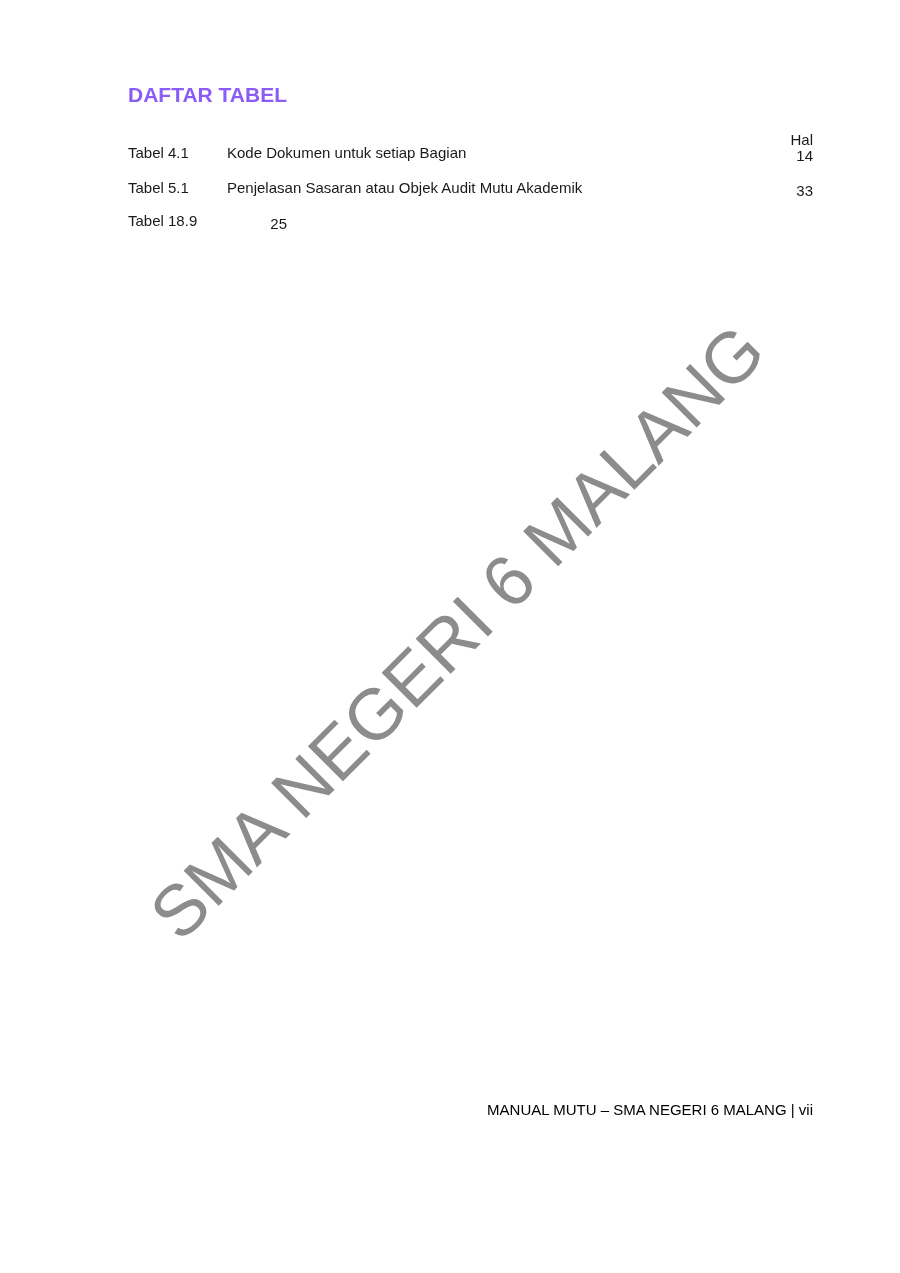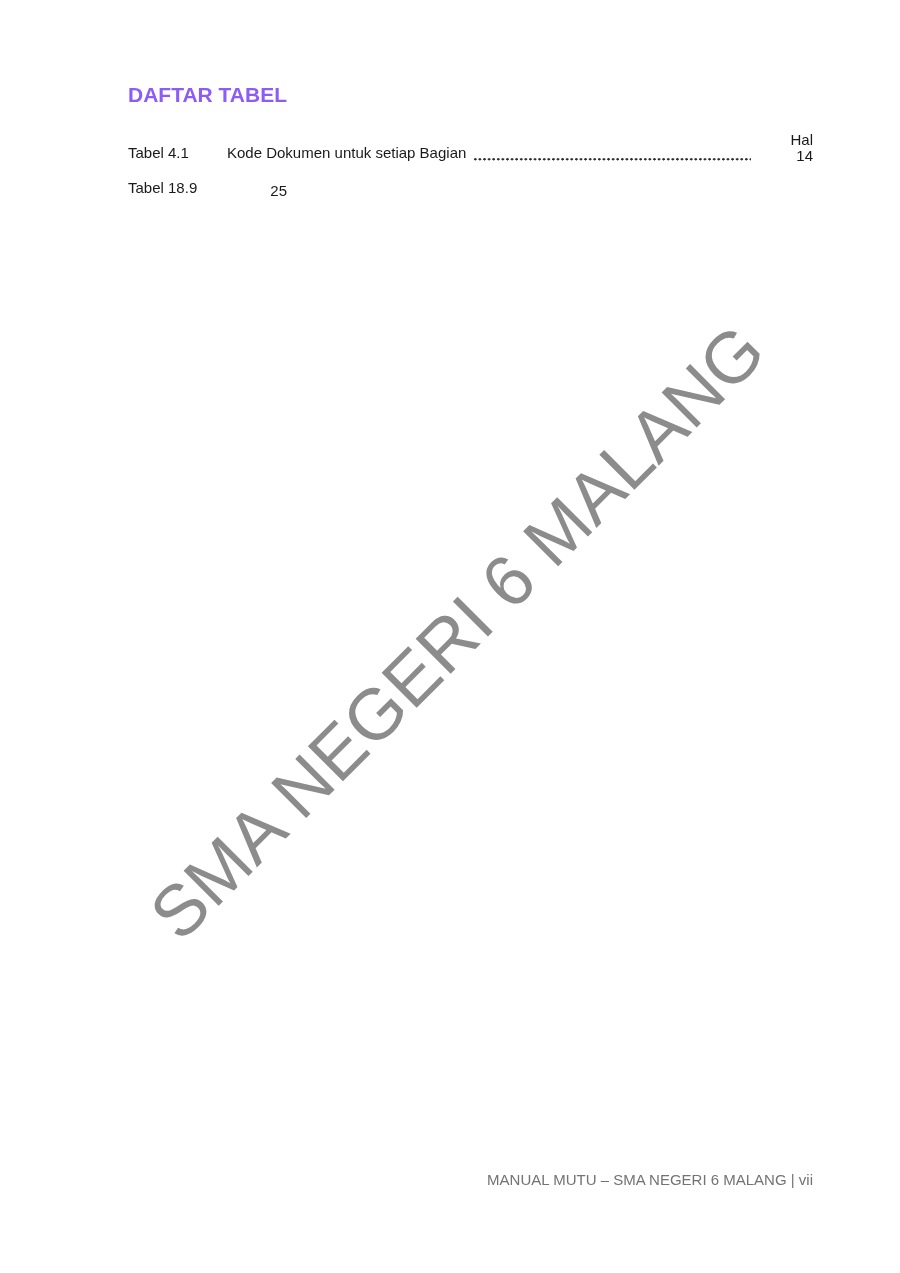--- a/index.html
+++ b/index.html
@@ -53,20 +53,21 @@
     line-height: 22px;
     align-self: flex-start;
   }
   .row-desc {
     flex: 1;
     min-width: 0;
   }
   .desc-line {
     display: flex;
     line-height: 22px;
+    flex-direction: column;
   }
   .leader {
     flex: 1;
     margin-left: 7px;
     margin-right: 2px;
     background-image: radial-gradient(circle at 2.3px 17.3px, #2e2e2e 1.05px, rgba(0,0,0,0) 1.4px);
     background-size: 4.6px 22px;
     background-repeat: repeat-x;
   }
   .row-page {
@@ -85,26 +86,26 @@
     font-size: 72px;
     line-height: 80px;
     white-space: nowrap;
     color: #8c8c8c;
     font-weight: 400;
     pointer-events: none;
   }
   .page-footer {
     position: absolute;
     left: 128px;
-    top: 1170px;
+    top: 1100px;
     width: 685px;
     text-align: right;
     font-size: 15px;
     line-height: 20px;
-    color: #737373;
+    color: #000000;
   }
 </style>
 </head>
 <body>
 
 <div class="page">
 
   <div class="watermark">SMA NEGERI 6 MALANG</div>
 
   <div class="doc-title">DAFTAR TABEL</div>
@@ -117,20 +118,30 @@
       <span class="row-label">Tabel 4.1</span>
       <span class="row-desc">
         <span class="desc-line">
           <span>Kode Dokumen untuk setiap Bagian</span>
           <span class="leader"></span>
         </span>
       </span>
       <span class="row-page">14</span>
     </div>
 
+    <div class="toc-row r2">
+      <span class="row-label">Tabel 5.1</span>
+      <span class="row-desc">
+        <span class="desc-line">
+          <span>Penjelasan Sasaran atau Objek Audit Mutu Akademik</span>
+          <span class="leader"></span>
+        </span>
+      </span>
+      <span class="row-page">33</span>
+    </div>
 
     <div class="toc-row r3">
       <span class="row-label">Tabel 18.9</span>
       <span class="row-page">25</span>
     </div>
 
   </div>
 
   <div class="page-footer">MANUAL MUTU – SMA NEGERI 6 MALANG | vii</div>
 

